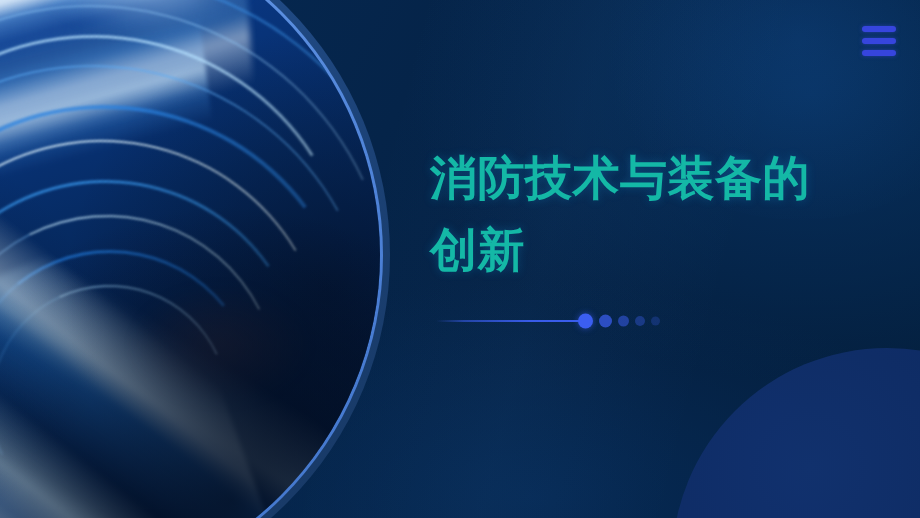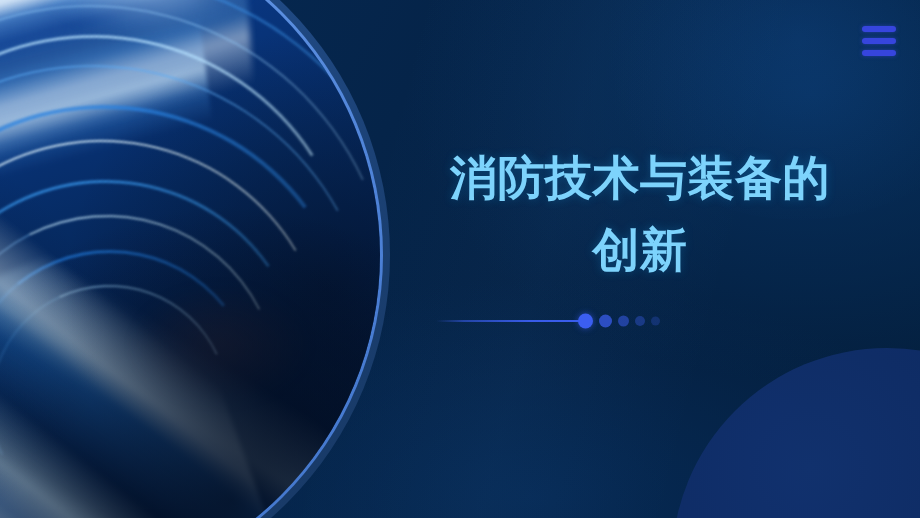--- a/index.html
+++ b/index.html
@@ -253,28 +253,27 @@
     background: #3645dd;
     box-shadow: 0 0 4px rgba(54,69,221,0.55);
   }
 
   
   .title {
     position: absolute;
     left: 430px;
     top: 142px;
     width: 420px;
-    color: #7dd3fc;
+    color: #14b8a6;
     font-size: 47px;
     font-weight: bold;
     line-height: 72px;
     letter-spacing: 0.5px;
     text-shadow: 0 0 10px rgba(21,154,230,0.30);
     white-space: pre-line;
-    text-align: center;
   }
 
   
   .deco {
     position: absolute;
     left: 430px;
     top: 313px;
     width: 240px;
     height: 16px;
   }

